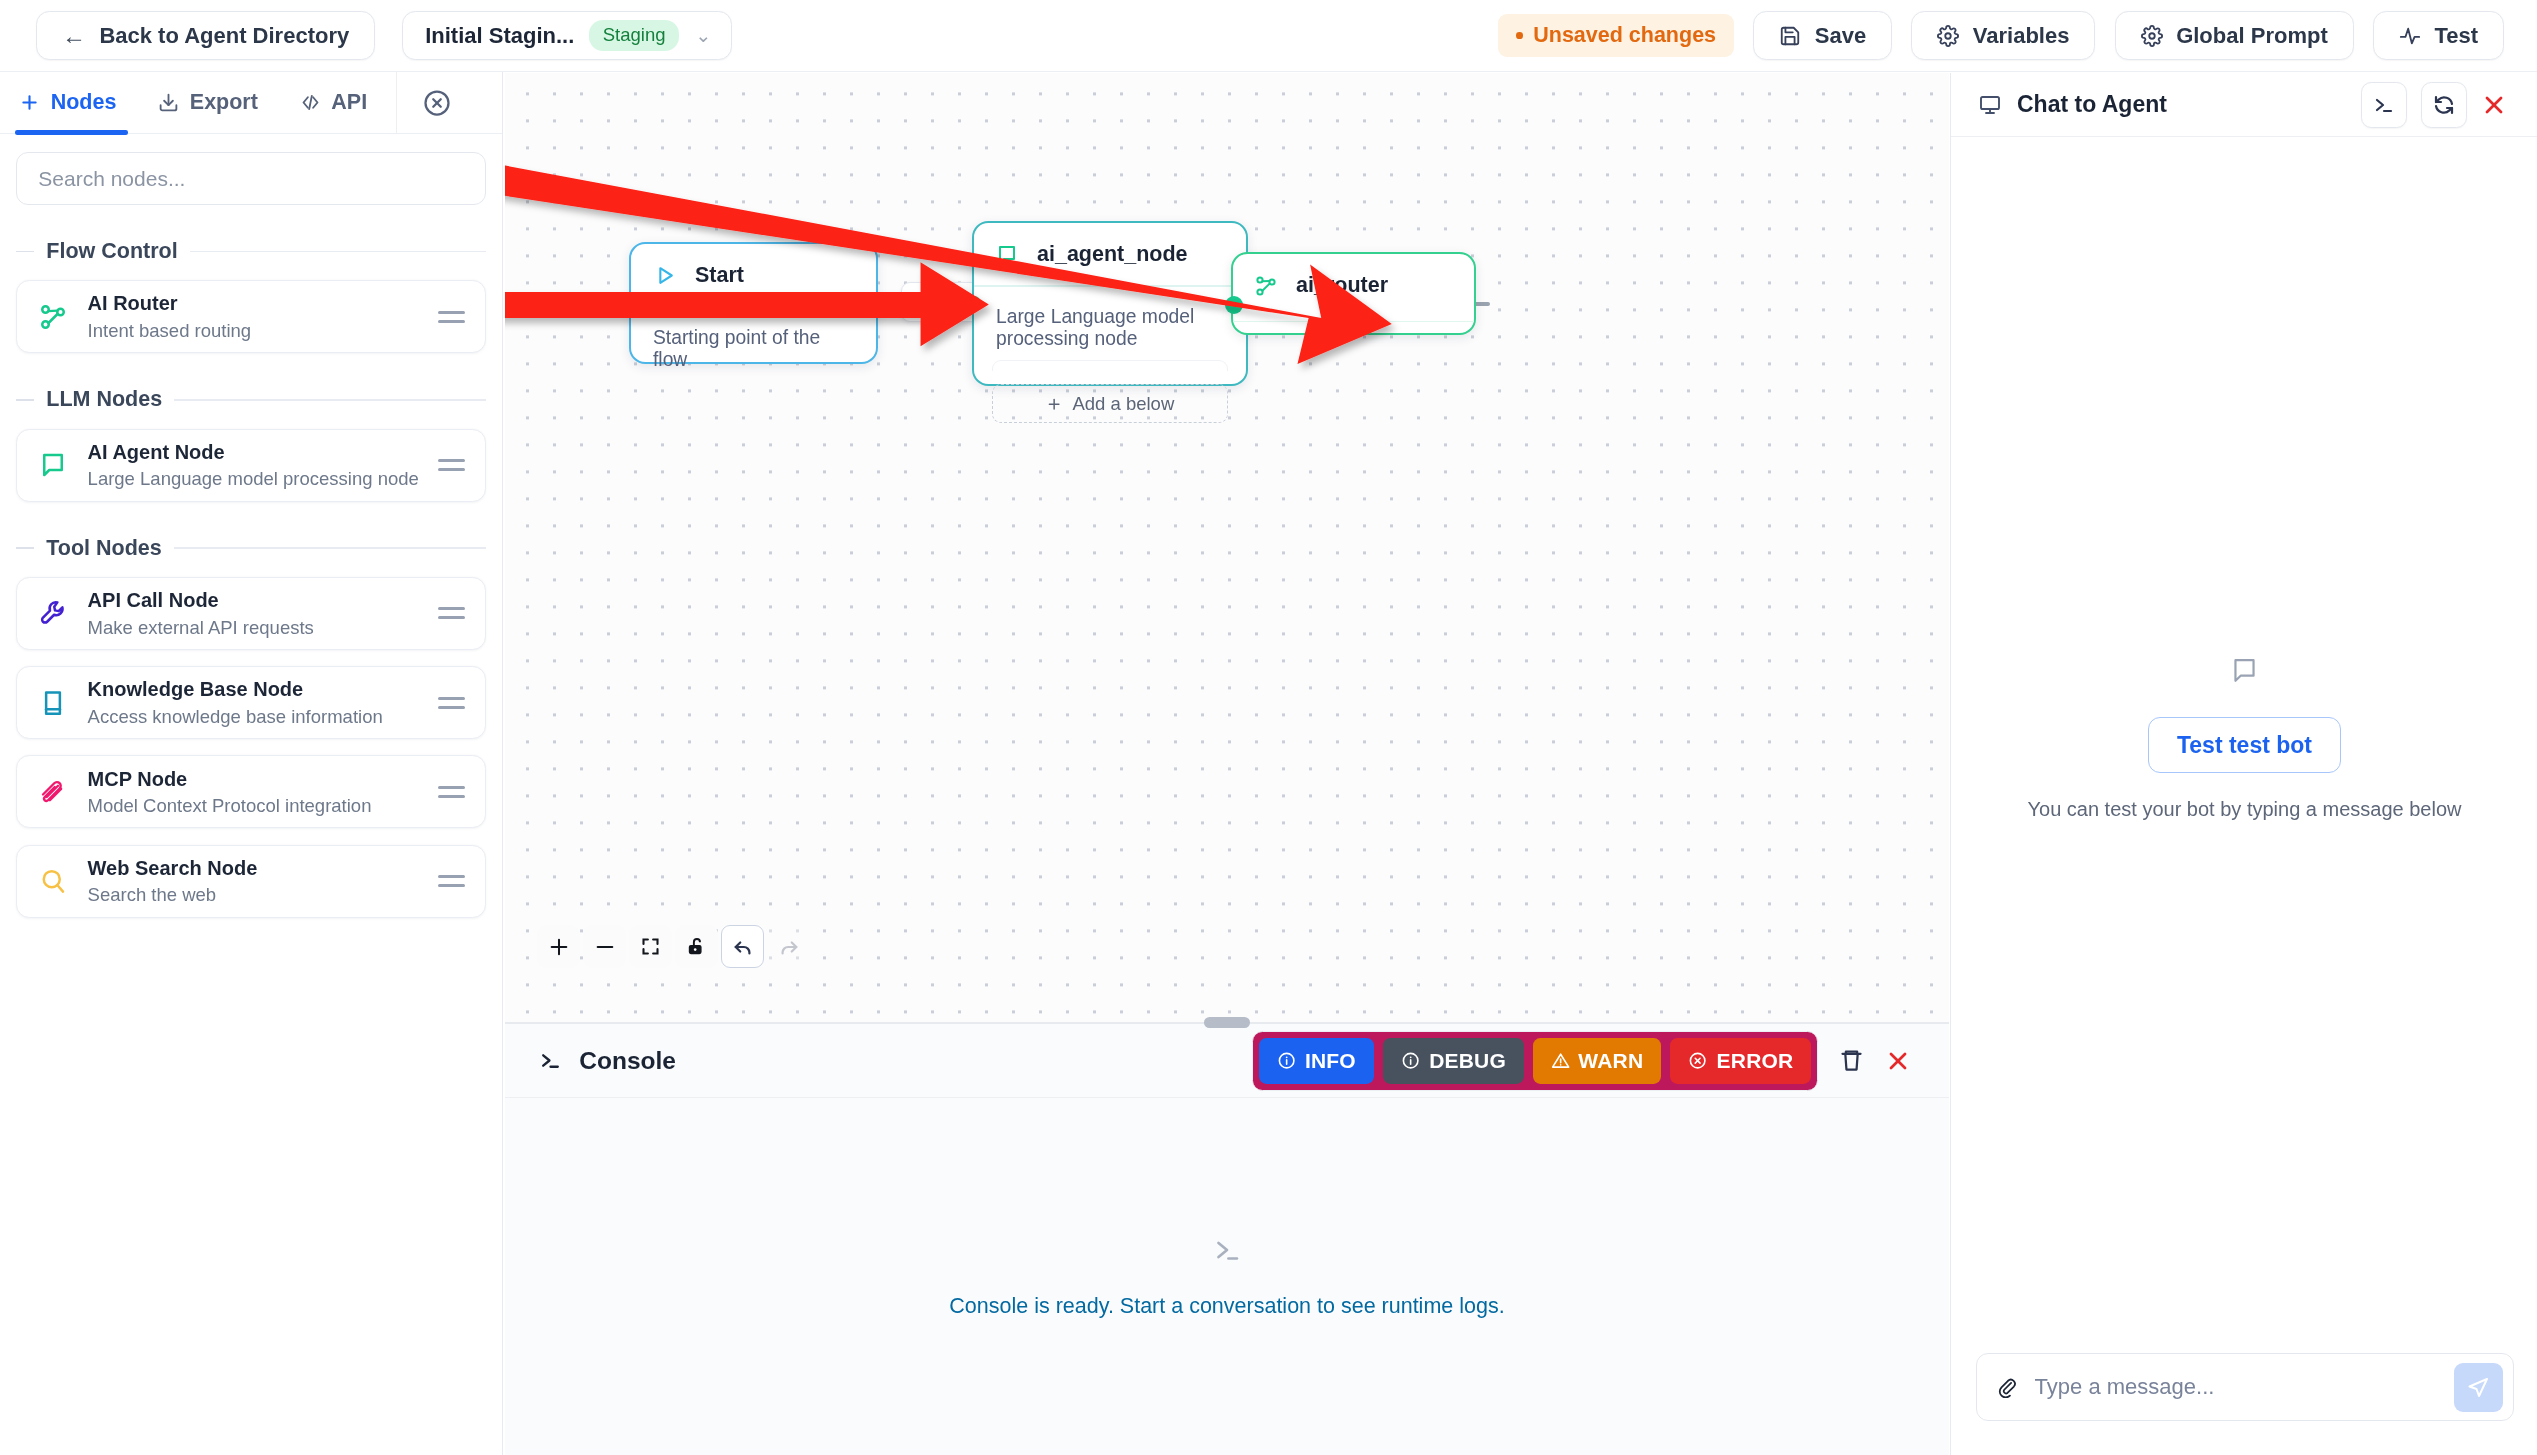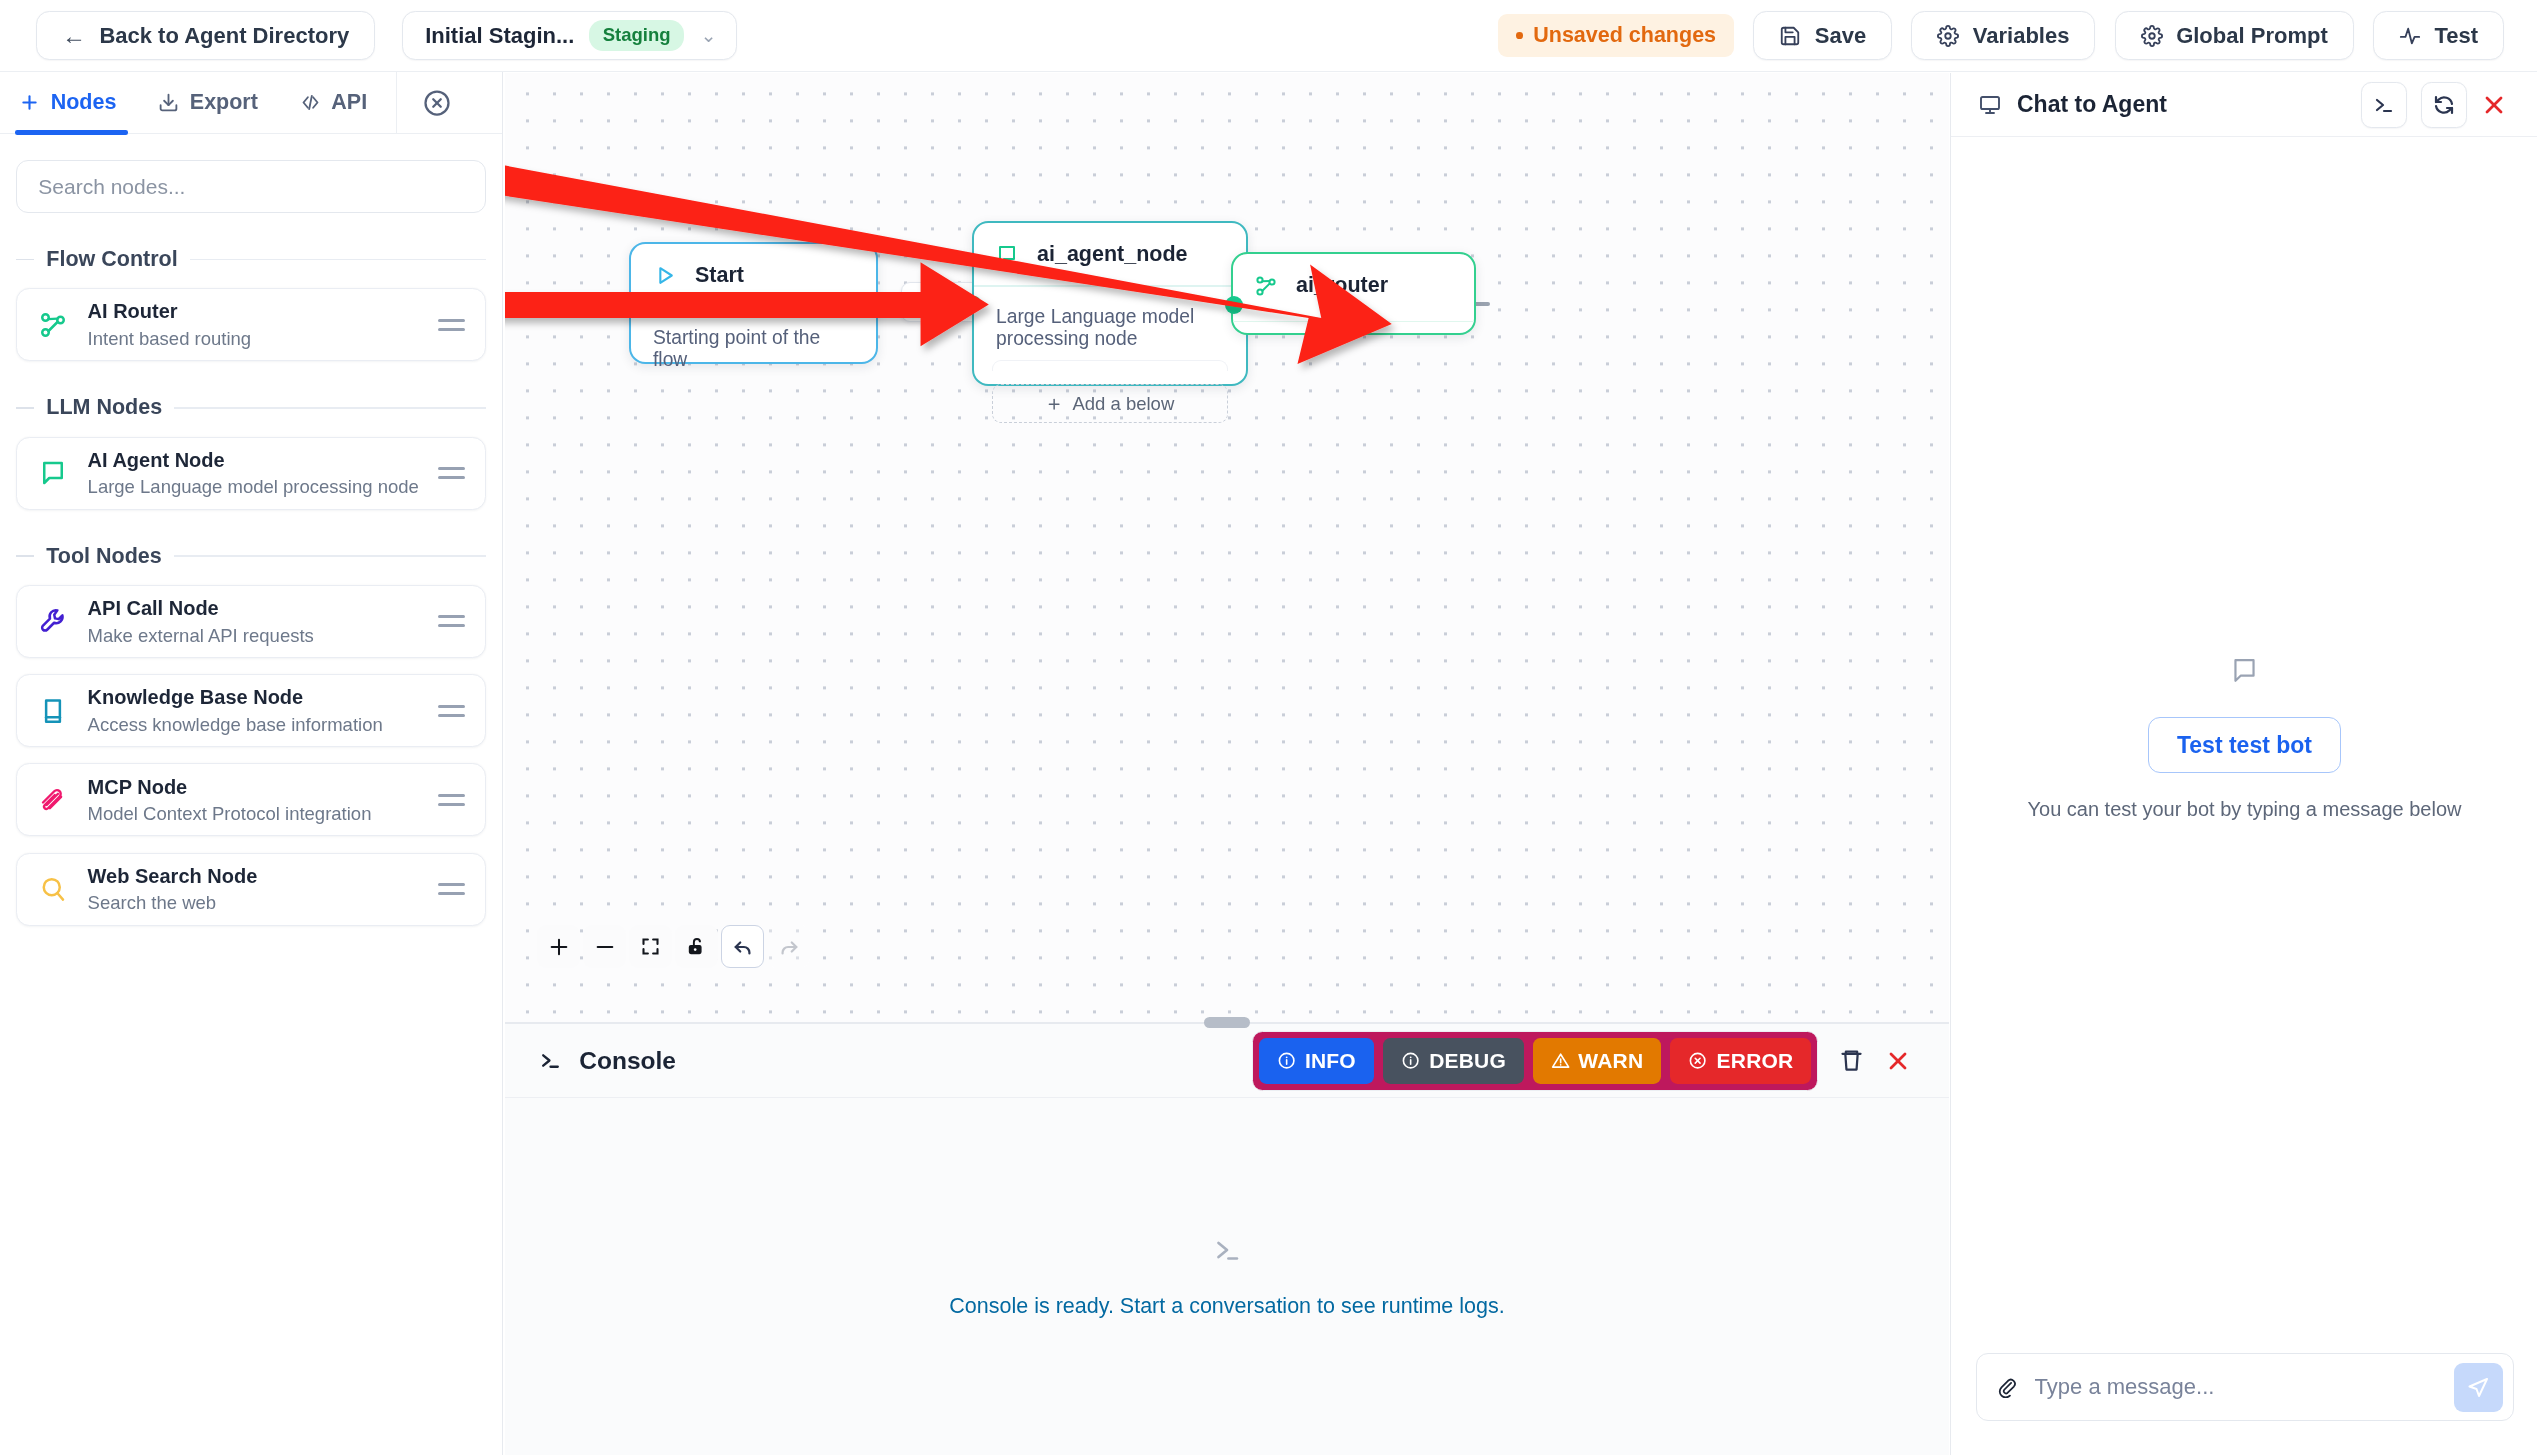--- a/index.html
+++ b/index.html
@@ -34,21 +34,21 @@
 
   .proj-pill {
     display: inline-flex; align-items: center; gap: 15px;
     height: 49px; padding: 0 19.3px 0 22px;
     border: 1.5px solid #e4e8ee; border-radius: 13.4px; background: #fff;
     box-shadow: 0 0.7px 1.5px rgba(20,30,60,.04);
     justify-content: space-between;
   }
   .proj-name { font-size: 22px; font-weight: 600; color: #1d2637; }
   .env-badge {
-    background: #d7f7e4; color: #15803d; font-size: 18.5px; font-weight: 700;
+    background: #d7f7e4; color: #15803d; font-size: 18.5px; font-weight: 400;
     padding: 6px 13.4px; border-radius: 14px; line-height: 1;
   }
   .chev { color: #9aa4b3; font-size: 19.3px; line-height: 1; margin-left: 1.5px;}
 
   .unsaved {
     display: inline-flex; align-items: center; gap: 10.4px;
     background: #fef2e2; color: #e2690f;
     font-size: 21.5px; font-weight: 600;
     padding: 10.4px 18px; border-radius: 9px; line-height: 1;
   }
@@ -74,21 +74,21 @@
     height: 4.5px; background: #1c64f2; border-radius: 2.2px;
   }
   .side-tab-sep { width: 1.5px; background: #eceff3; margin-left: 7.4px; }
   .tab-close { display: flex; align-items: center; padding: 0 25px; }
 
   .search-wrap { padding: 18px 16.3px 0 16.3px; }
   .search-input {
     width: 100%; height: 53px; border: 1.5px solid #e4e8ee; border-radius: 12px;
     background: #fff; padding: 0 21px; font-size: 21px; color: #5a6577;
     font-family: "Liberation Sans", sans-serif;
-    display: flex; align-items: center; margin-top: 8px;
+    display: flex; align-items: center;
   }
   .search-input .ph { color: #8b94a3; }
 
   .group-head {
     display: flex; align-items: center; gap: 12px;
     padding: 0 16.3px; margin-top: 34px; margin-bottom: 16.3px;
   }
   .group-head .dash { width: 18px; height: 1.5px; background: #dde2ea; flex: 0 0 auto; }
   .group-head .gtitle { font-size: 21.5px; font-weight: 700; color: #3a465a; white-space: nowrap; }
   .group-head .rule { flex: 1; height: 1.5px; background: #e8ecf2; }

